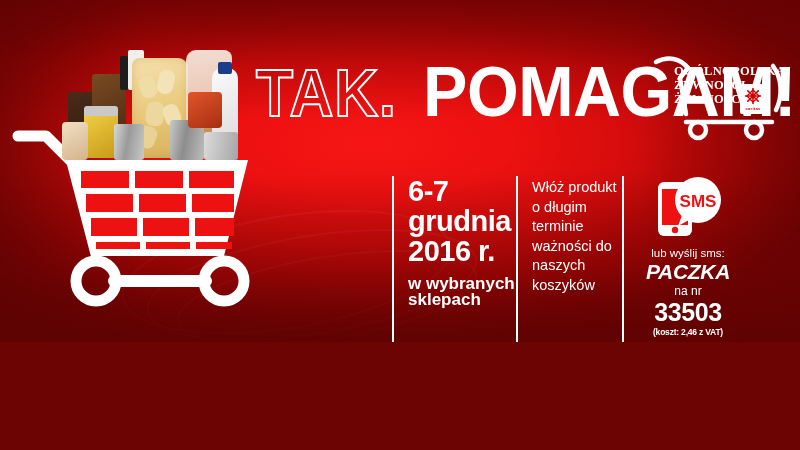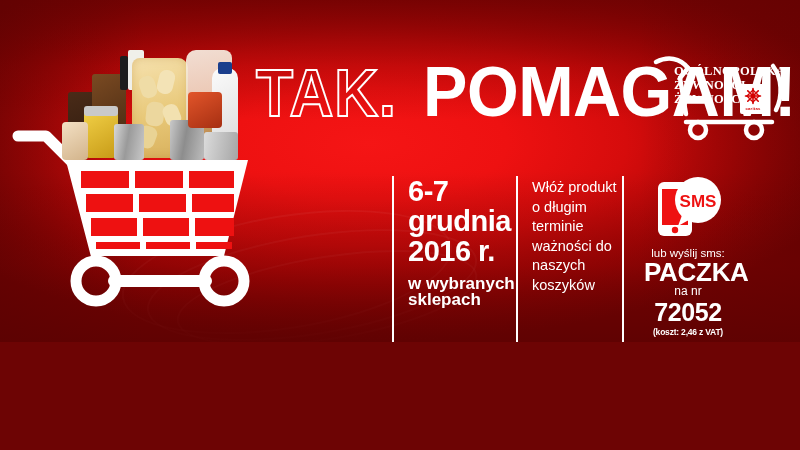--- a/index.html
+++ b/index.html
@@ -213,21 +213,21 @@
 
   .sms-icon {
     width: 72px;
     height: 62px;
     margin: 0 auto 8px;
     position: relative;
   }
   .sms-icon svg { width: 100%; height: 100%; display: block; }
 
   .sms-kicker { font-size: 11.5px; line-height: 14px; font-weight: 400; }
-  .sms-code   { font-size: 26px; line-height: 24px; font-weight: 700; letter-spacing: -0.3px; }
+  .sms-code   { font-size: 21px; line-height: 24px; font-weight: 700; letter-spacing: -0.3px; font-style: italic; }
   .sms-mid    { font-size: 12px; line-height: 15px; font-weight: 400; }
   .sms-number { font-size: 25px; line-height: 27px; font-weight: 700; letter-spacing: -0.4px; }
   .sms-fine   { font-size: 8.5px; line-height: 11px; font-weight: 700; letter-spacing: -0.2px; margin-top: 1px; }
 </style>
 </head>
 <body>
 
 <div id="poster">
 
   <div class="bg-base"></div>
@@ -386,19 +386,19 @@
           <circle cx="23" cy="54" r="3.2" fill="#ee1111"></circle>
 
           <circle cx="46" cy="24" r="23" fill="#ffffff"></circle>
           <path d="M32 34 L26 50 L44 40 Z" fill="#ffffff"></path>
           <text x="46" y="31" text-anchor="middle" font-family="Liberation Sans, sans-serif" font-size="17" font-weight="700" fill="#ee1111">SMS</text>
         </svg>
       </div>
       <div class="sms-kicker">lub wyślij sms:</div>
       <div class="sms-code">PACZKA</div>
       <div class="sms-mid">na nr</div>
-      <div class="sms-number">72052</div>
+      <div class="sms-number">33503</div>
       <div class="sms-fine">(koszt: 2,46 z VAT)</div>
     </div>
 
   </div>
 
 </div>
 
 </body></html>

